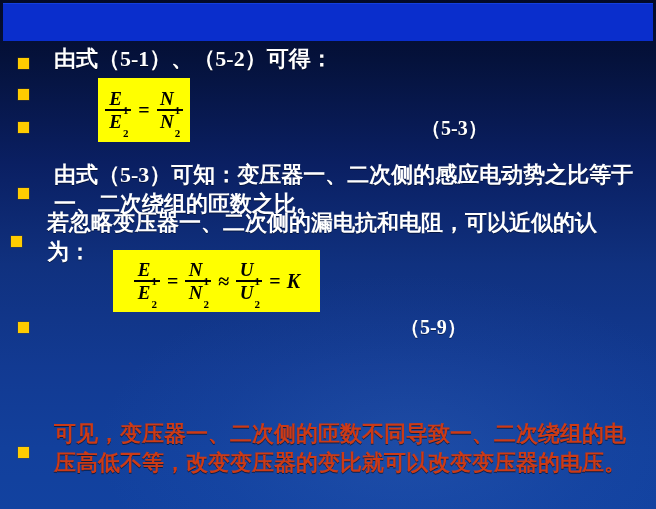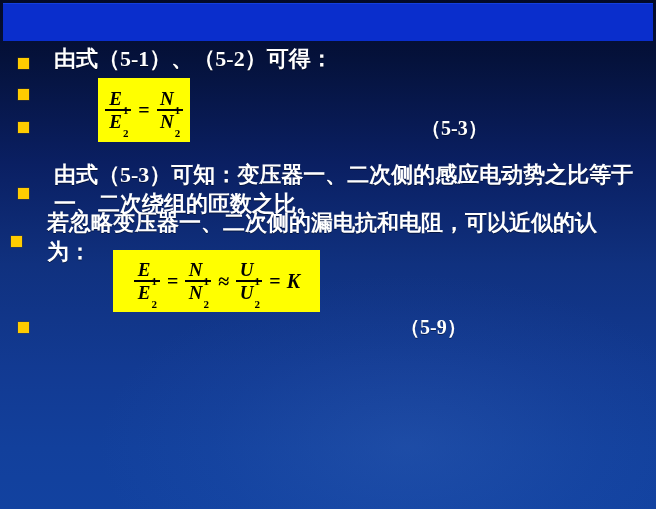--- a/index.html
+++ b/index.html
@@ -218,14 +218,18 @@
   </div>
 
   <div class="row" style="left:18px; top:313px; width:620px;">
     <span class="bullet"></span>
     <span class="txt"></span>
   </div>
 
   <div class="eqlabel" style="left:400px; top:314px;">（5-9）</div>
 
 
+  <div class="row" style="left:18px; top:419px; width:625px;">
+    <span class="bullet"></span>
+    <span class="txt orange" style="width:600px;">可见，变压器一、二次侧的匝数不同导致一、二次绕组的电压高低不等，改变变压器的变比就可以改变变压器的电压。</span>
+  </div>
 
 </div>
 
 </body></html>

